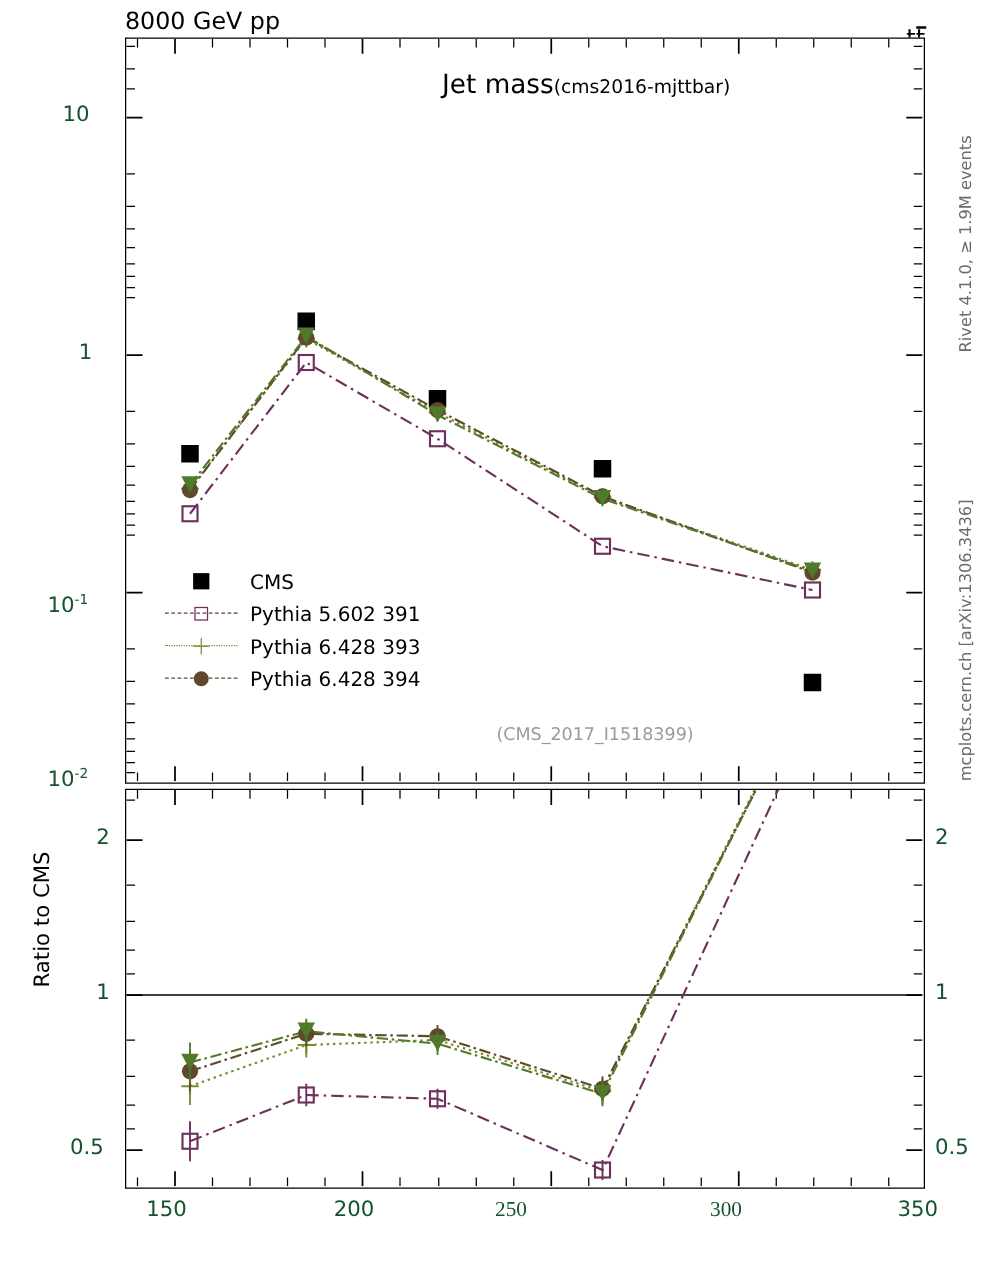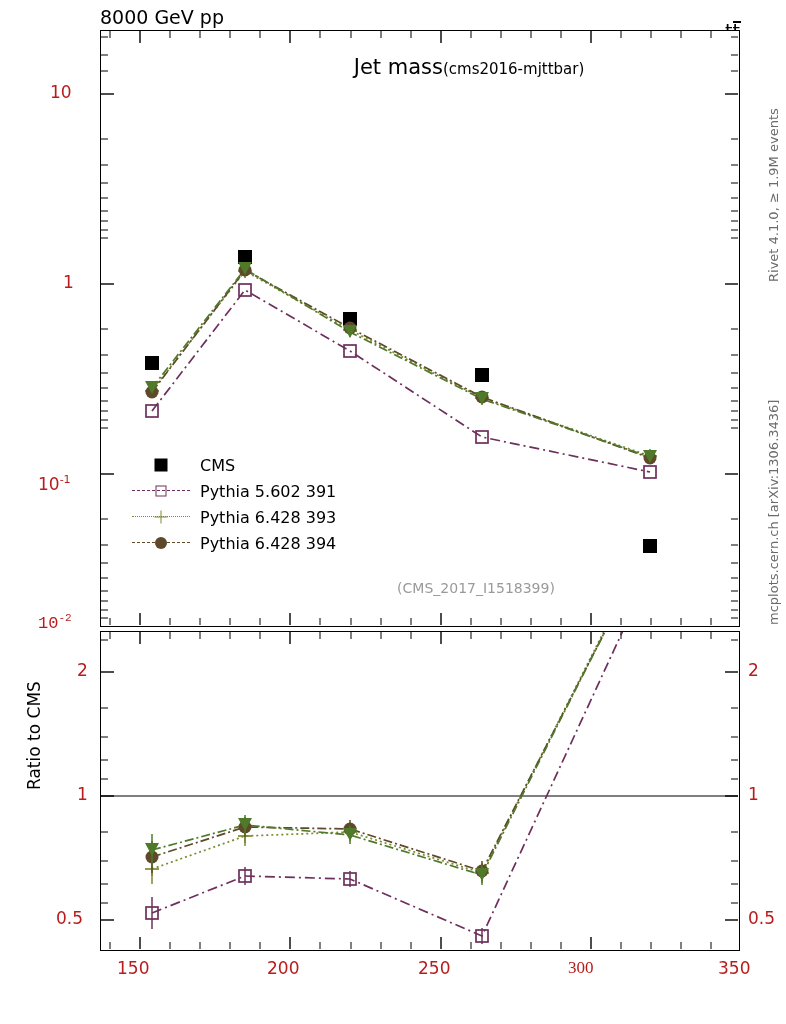--- a/index.html
+++ b/index.html
@@ -84,21 +84,21 @@
   #watermark {
     left: 100px; top: 580px;
     width: 752px;
     text-align: center;
     font-size: 14px;
     color: #9a9a9a;
   }
   .ticklabel {
     position: absolute;
     font-size: 17px;
-    color: #b91c1c;
+    color: #14532d;
     white-space: nowrap;
   }
   .ticklabel.exp {
     font-size: 17px;
     margin-top: 12px;
   }
   .ticklabel sup { font-size: 11px; vertical-align: super; }
 
   
   #legend {
@@ -362,21 +362,21 @@
           <polygon points="374,361 388,361 381,374"></polygon>
           <polygon points="542,419 556,419 549,432"></polygon>
         </g>
       </svg>
     </div>
   </div>
 
   <div class="abs ticklabel" style="left:50px; top:82px;">10</div>
   <div class="abs ticklabel" style="left:63px; top:272px;">1</div>
   <div class="abs ticklabel exp" style="left:38px; top:461px;"><span>10</span><sup>-1</sup></div>
-  <div class="abs ticklabel exp" style="left:38px; top:600px;font-family:Liberation Mono, monospace;"><span>10</span><sup>-2</sup></div>
+  <div class="abs ticklabel exp" style="left:38px; top:600px;"><span>10</span><sup>-2</sup></div>
 
   <div class="abs" id="plot-title">
     <span>Jet mass</span><span class="sub">(cms2016-mjttbar)</span>
   </div>
   <div class="abs" id="watermark">(CMS_2017_I1518399)</div>
 
   <div class="abs" id="legend">
     <div class="legend-row">
       <span class="legend-key">
         <span class="kmark m-sq-filled"></span>
@@ -564,17 +564,17 @@
   <div class="abs ticklabel" style="left:56px; top:908px;">0.5</div>
 
   <div class="abs ticklabel" style="left:748px; top:660px;">2</div>
   <div class="abs ticklabel" style="left:748px; top:784px;">1</div>
   <div class="abs ticklabel" style="left:748px; top:908px;">0.5</div>
 
   <div class="abs" id="ratio-ylabel">Ratio to CMS</div>
 
   <div class="abs ticklabel" style="left:117px; top:958px;">150</div>
   <div class="abs ticklabel" style="left:267px; top:958px;">200</div>
-  <div class="abs ticklabel" style="left:418px; top:958px;">250</div>
+  <div class="abs ticklabel" style="left:396px; top:958px;font-family:Liberation Serif, serif;">250</div>
   <div class="abs ticklabel" style="left:568px; top:958px;font-family:Liberation Serif, serif;">300</div>
   <div class="abs ticklabel" style="left:718px; top:958px;">350</div>
 
 </div>
 
 </body></html>

